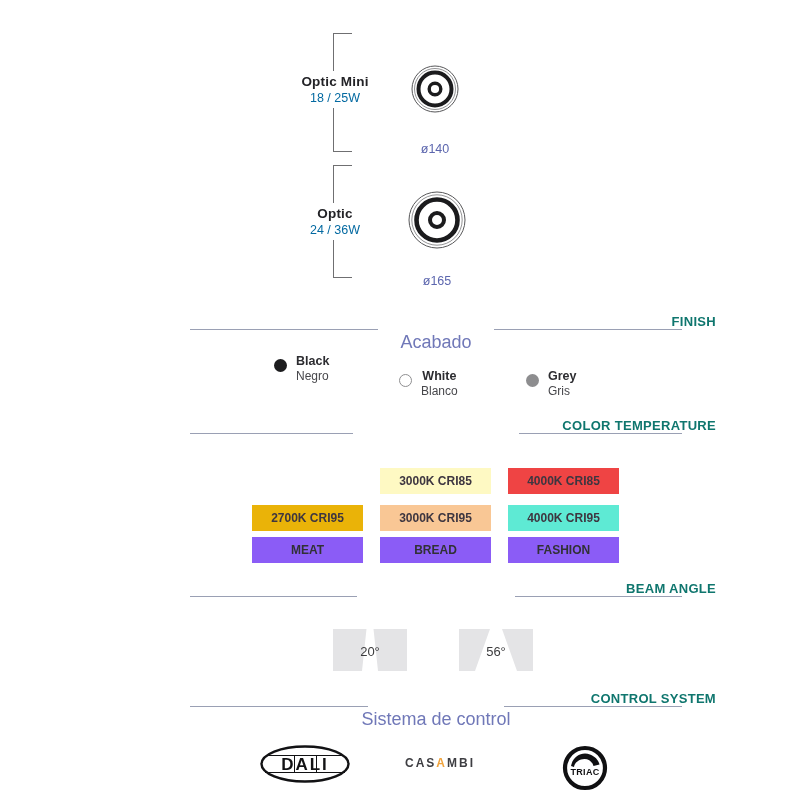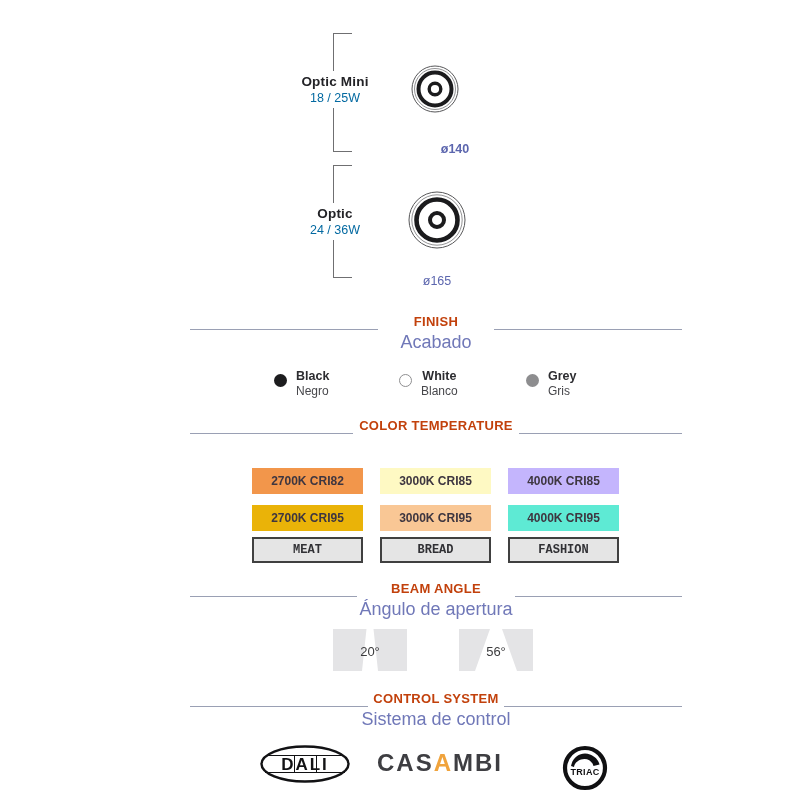--- a/index.html
+++ b/index.html
@@ -10,43 +10,43 @@
   .vline { position:absolute; width:1px; background:#6f6f71; }
   .htick { position:absolute; height:1px; background:#6f6f71; }
 
   
   .product-label { position:absolute; text-align:center; background:#ffffff; padding:3px 0; }
   .product-name { font-weight:bold; font-size:13.5px; color:#232327; letter-spacing:.2px; }
   .product-power { font-size:12.5px; color:#0369a1; margin-top:2px; }
   .diameter { position:absolute; text-align:center; color:#5c66ae; font-size:12.5px; }
 
   
-  .sec-title { position:absolute; left:156px; width:560px; text-align:center;
-               font-weight:bold; font-size:13px; color:#c2410c; letter-spacing:.3px; }
+  .sec-title { position:absolute; left:156px; width:560px; text-align:right;
+               font-weight:bold; font-size:13px; color:#0f766e; letter-spacing:.3px; }
   .sec-sub   { position:absolute; left:156px; width:560px; text-align:center;
                font-size:18px; color:#7078b8; }
   .sec-line  { position:absolute; height:1px; background:#9aa0b4; }
 
   
   .finish-opt { position:absolute; display:flex; gap:9px; align-items:flex-start; }
   .swatch { width:13px; height:13px; border-radius:50%; margin-top:5px; flex:0 0 auto; }
   .swatch.bordered { border:1px solid #8f8f91; box-sizing:border-box; }
   .opt-name { font-weight:bold; font-size:12.5px; color:#2c2c30; }
   .opt-es   { font-size:12px; color:#47474b; margin-top:1px; }
 
   
   .ct-btn { position:absolute; width:111px; height:26px; display:flex; align-items:center;
             justify-content:center; font-size:12px; font-weight:bold; color:#3e3640; }
   .app-btn { position:absolute; width:107px; height:22px; display:flex; align-items:center;
              justify-content:center; font-size:12px; font-weight:bold; color:#313135;
-             background:#e5e5e5; border:2px solid #404040;font-family:Liberation Mono, monospace; }
+             background:#8b5cf6; border:2px solid #8b5cf6; }
 
   
   .casambi { position:absolute; display:flex; align-items:center; justify-content:center;
-             font-weight:bold; font-size:24px; letter-spacing:2px; color:#3e3e42; }
+             font-weight:bold; font-size:12px; letter-spacing:2px; color:#3e3e42; }
 </style>
 </head>
 <body>
 
 <div class="canvas">
 
   <div>
     <div class="vline" style="left:333px; top:33px;  height:119px;"></div>
     <div class="htick" style="left:333px; top:33px;  width:19px;"></div>
     <div class="htick" style="left:333px; top:151px; width:19px;"></div>
@@ -54,21 +54,21 @@
   <div class="product-label" style="left:273px; top:71px; width:124px;">
     <div class="product-name">Optic Mini</div>
     <div class="product-power">18 / 25W</div>
   </div>
   <svg class="abs" style="left:410px; top:64px;" width="50" height="50" viewBox="0 0 50 50">
     <circle cx="25" cy="25" r="23" fill="#ffffff" stroke="#58585a" stroke-width="1"></circle>
     <circle cx="25" cy="25" r="20.5" fill="none" stroke="#77777a" stroke-width="0.8"></circle>
     <circle cx="25" cy="25" r="16.5" fill="#ffffff" stroke="#1b1b1d" stroke-width="4"></circle>
     <circle cx="25" cy="25" r="5.8" fill="#ffffff" stroke="#1b1b1d" stroke-width="3.4"></circle>
   </svg>
-  <div class="diameter" style="left:428px; top:142px; width:54px;font-weight:bold;">ø140</div>
+  <div class="diameter" style="left:408px; top:142px; width:54px;">ø140</div>
 
   <div>
     <div class="vline" style="left:333px; top:165px; height:113px;"></div>
     <div class="htick" style="left:333px; top:165px; width:19px;"></div>
     <div class="htick" style="left:333px; top:277px; width:19px;"></div>
   </div>
   <div class="product-label" style="left:273px; top:203px; width:124px;">
     <div class="product-name">Optic</div>
     <div class="product-power">24 / 36W</div>
   </div>
@@ -78,21 +78,21 @@
     <circle cx="30" cy="30" r="20.5" fill="#ffffff" stroke="#1b1b1d" stroke-width="4.6"></circle>
     <circle cx="30" cy="30" r="7" fill="#ffffff" stroke="#1b1b1d" stroke-width="4"></circle>
   </svg>
   <div class="diameter" style="left:407px; top:274px; width:60px;">ø165</div>
 
   <div class="sec-title" style="top:314px;">FINISH</div>
   <div class="sec-line" style="left:190px; top:329px; width:188px;"></div>
   <div class="sec-line" style="left:494px; top:329px; width:188px;"></div>
   <div class="sec-sub" style="top:332px;">Acabado</div>
 
-  <div class="finish-opt" style="left:274px; top:369px;">
+  <div class="finish-opt" style="left:274px; top:354px;">
     <span class="swatch" style="background-color: rgb(28, 28, 30);"></span>
     <span>
       <div class="opt-name">Black</div>
       <div class="opt-es">Negro</div>
     </span>
   </div>
   <div class="finish-opt" style="left:399px; top:369px;text-align:center;">
     <span class="swatch bordered" style="background-color: rgb(255, 255, 255);"></span>
     <span>
       <div class="opt-name">White</div>
@@ -104,36 +104,34 @@
     <span>
       <div class="opt-name">Grey</div>
       <div class="opt-es">Gris</div>
     </span>
   </div>
 
   <div class="sec-title" style="top:418px;">COLOR TEMPERATURE</div>
   <div class="sec-line" style="left:190px; top:433px; width:163px;"></div>
   <div class="sec-line" style="left:519px; top:433px; width:163px;"></div>
 
-  <div class="ct-btn" style="left: 252px; top: 468px; background-color: rgb(242, 150, 75);">2700K CRI82</div>
   <div class="ct-btn" style="left: 380px; top: 468px; background-color: #fef9c3;">3000K CRI85</div>
-  <div class="ct-btn" style="left: 508px; top: 468px; background-color: #c4b5fd;">4000K CRI85</div>
+  <div class="ct-btn" style="left: 508px; top: 468px; background-color: #ef4444;">4000K CRI85</div>
 
   <div class="ct-btn" style="left: 252px; top: 505px; background-color: #eab308;">2700K CRI95</div>
   <div class="ct-btn" style="left: 380px; top: 505px; background-color: rgb(249, 199, 149);">3000K CRI95</div>
   <div class="ct-btn" style="left: 508px; top: 505px; background-color: #5eead4;">4000K CRI95</div>
 
   <div class="app-btn" style="left:252px; top:537px;">MEAT</div>
   <div class="app-btn" style="left:380px; top:537px;">BREAD</div>
   <div class="app-btn" style="left:508px; top:537px;">FASHION</div>
 
   <div class="sec-title" style="top:581px;">BEAM ANGLE</div>
   <div class="sec-line" style="left:190px; top:596px; width:167px;"></div>
   <div class="sec-line" style="left:515px; top:596px; width:167px;"></div>
-  <div class="sec-sub" style="top:599px;">Ángulo de apertura</div>
 
   <svg class="abs" style="left:333px; top:629px;" width="74" height="42" viewBox="0 0 74 42">
     <rect width="74" height="42" fill="#e4e4e6"></rect>
     <polygon points="33.5,0 40.5,0 45,42 29,42" fill="#ffffff"></polygon>
     <text x="37" y="27" text-anchor="middle" font-size="13" fill="#3c3c3e">20°</text>
   </svg>
   <svg class="abs" style="left:459px; top:629px;" width="74" height="42" viewBox="0 0 74 42">
     <rect width="74" height="42" fill="#e4e4e6"></rect>
     <polygon points="31,0 43,0 58,42 16,42" fill="#ffffff"></polygon>
     <text x="37" y="27" text-anchor="middle" font-size="13" fill="#3c3c3e">56°</text>

